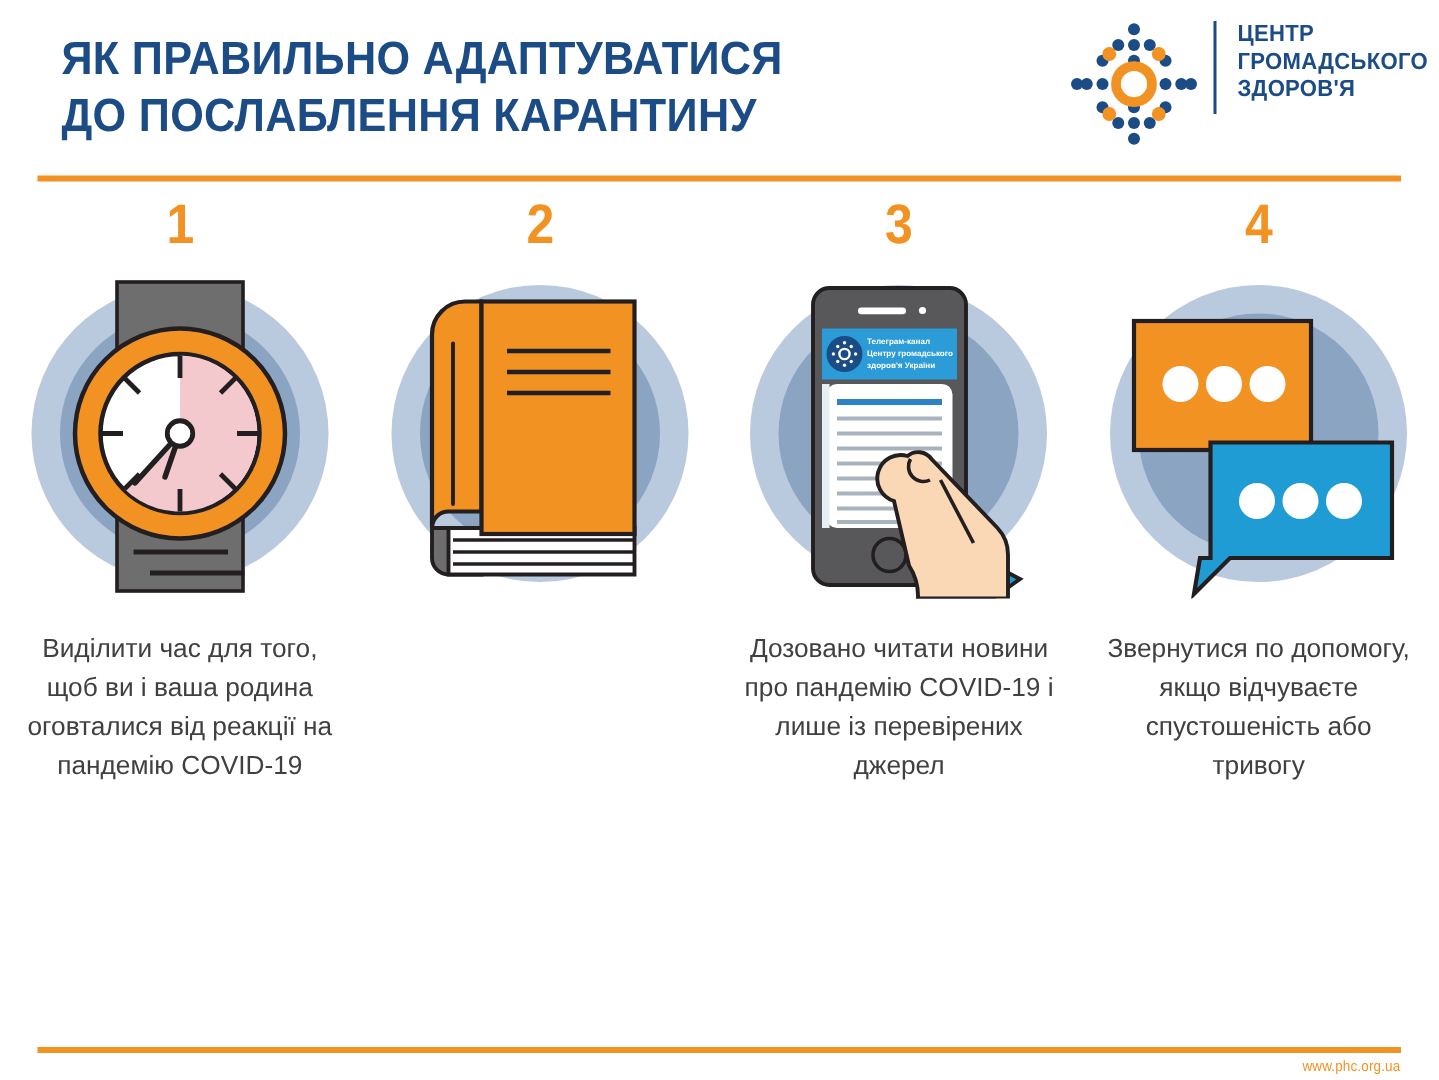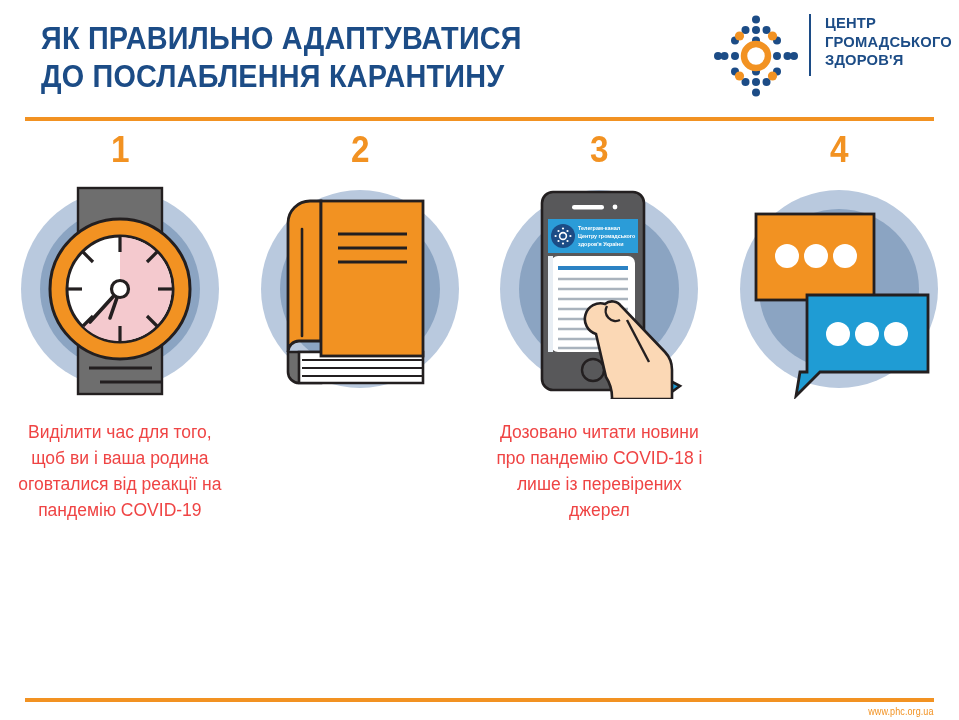--- a/index.html
+++ b/index.html
@@ -60,21 +60,21 @@
   .num{
     color:#f29222;font-weight:bold;font-size:37px;line-height:40px;
     margin-bottom:14px;letter-spacing:-0.5px;
     transform:scaleX(0.9);
   }
   .icon-wrap{
     width:210px;height:215px;position:relative;
   }
   .caption{
     margin-top:20px;width:215px;text-align:center;
-    color:#ef4444;font-size:17.5px;line-height:26px;
+    color:#404040;font-size:17.5px;line-height:26px;
   }
 
   
   .rule-bottom{
     position:absolute;left:25px;top:698px;width:909px;height:4px;background:#f29222;
   }
   .site{
     position:absolute;right:25px;top:706px;
     color:#f29222;font-size:10px;letter-spacing:0.1px;
     transform:scaleX(0.9);transform-origin:right top;
@@ -258,21 +258,21 @@
           </g>
 
           <path d="M140,178 L186,202 L168,215 L118,215 Z" fill="#1f9cd4" stroke="#231f20" stroke-width="2.6"></path>
           <circle cx="163" cy="198" r="4" fill="none" stroke="#ffffff" stroke-width="2"></circle>
 
           <path d="M111,120 a11,11 0 0 1 16,2 L171,168 a26,26 0 0 1 7,18 L178,215 L118,215 a38,38 0 0 0 -6,-22 L102,150 a14,14 0 0 1 9,-30 Z" fill="#fbd8b5" stroke="#231f20" stroke-width="2.6"></path>
           <path d="M113,122 a10,10 0 0 0 13,14" fill="none" stroke="#231f20" stroke-width="2.4"></path>
           <path d="M133,136 L155,178" fill="none" stroke="#231f20" stroke-width="2.4"></path>
         </svg>
       </div>
-      <div class="caption">Дозовано читати новини про пандемію COVID-18 і лише із перевірених джерел</div>
+      <div class="caption">Дозовано читати новини про пандемію COVID-19 і лише із перевірених джерел</div>
     </div>
 
     <div class="col">
       <div class="num">4</div>
       <div class="icon-wrap">
         <svg width="210" height="215" viewBox="0 0 210 215" xmlns="http://www.w3.org/2000/svg">
           <circle cx="105" cy="105" r="99" fill="#b9c9de"></circle>
           <circle cx="105" cy="105" r="80" fill="#8ba4c2"></circle>
 
           <rect x="22" y="30" width="118" height="86" fill="#f29222" stroke="#231f20" stroke-width="2.8"></rect>
@@ -283,20 +283,21 @@
           </g>
 
           <path d="M73,111 L194,111 L194,188 L86,188 L62,212 L66,188 L73,188 Z" fill="#1f9cd4" stroke="#231f20" stroke-width="2.8"></path>
           <g fill="#ffffff">
             <circle cx="104" cy="150" r="12"></circle>
             <circle cx="133" cy="150" r="12"></circle>
             <circle cx="162" cy="150" r="12"></circle>
           </g>
         </svg>
       </div>
+      <div class="caption">Звернутися по допомогу, якщо відчуваєте спустошеність або тривогу</div>
     </div>
 
   </div>
 
   <div class="rule-bottom"></div>
   <div class="site">www.phc.org.ua</div>
 
 </div>
 
 </body></html>

